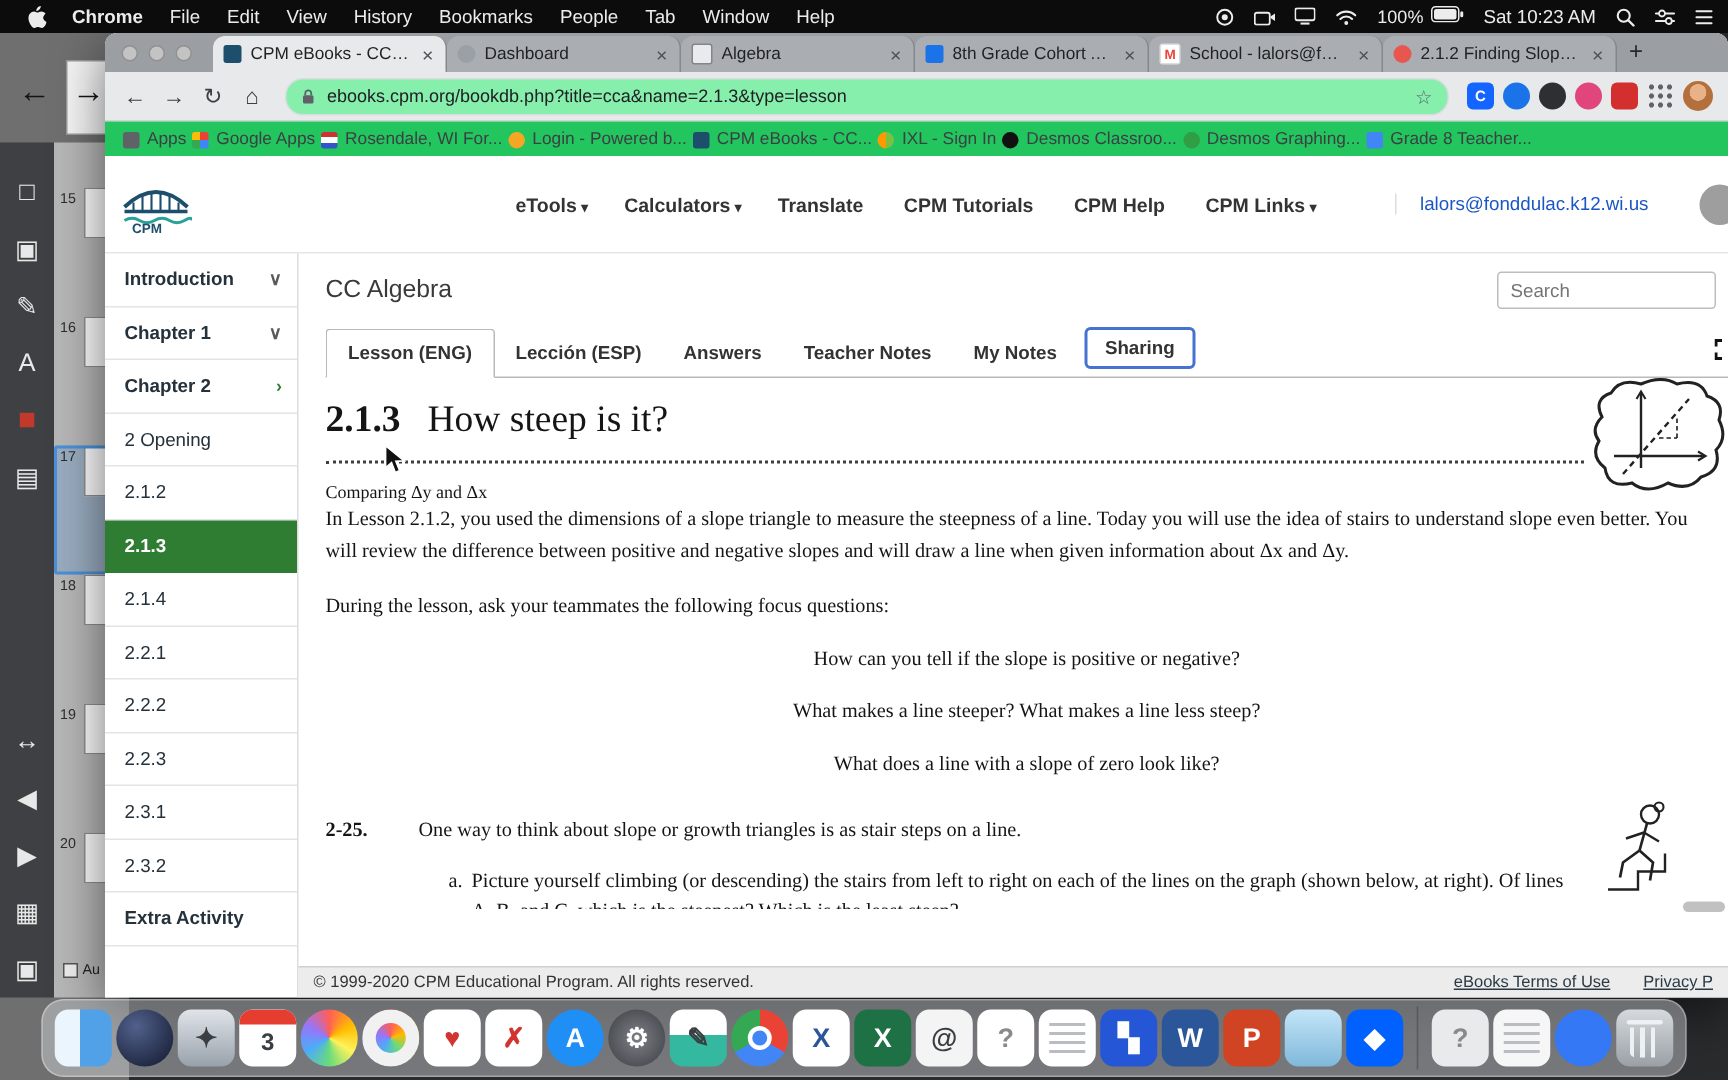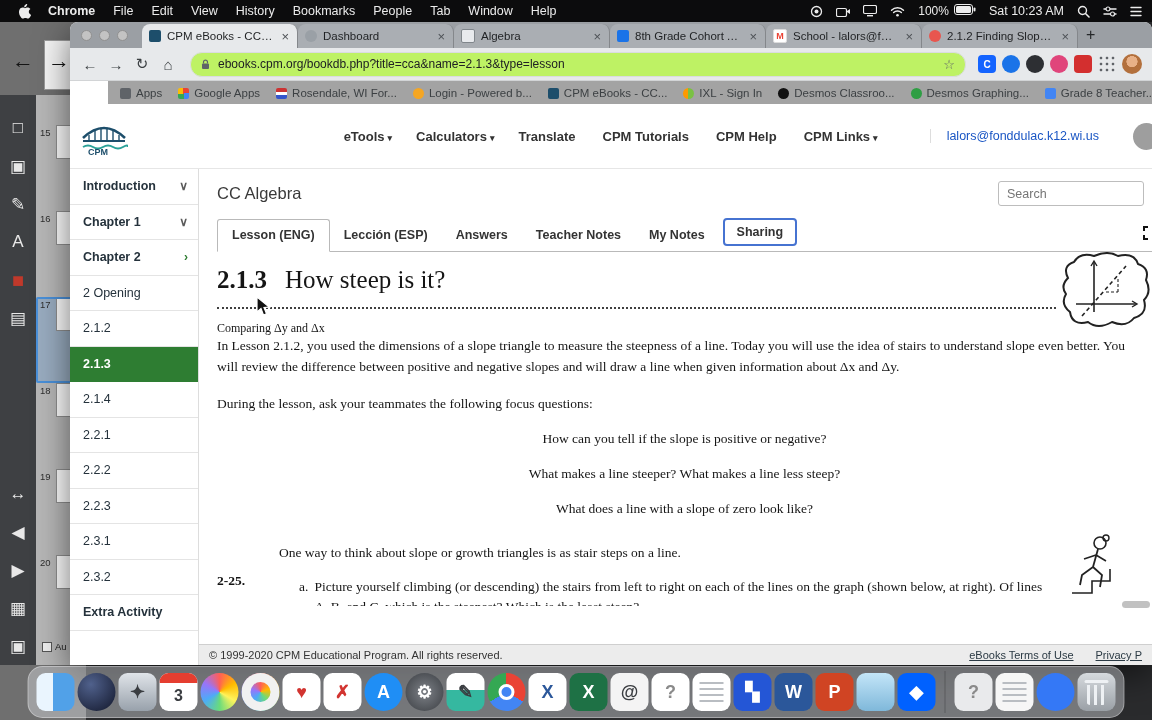--- a/index.html
+++ b/index.html
@@ -45,35 +45,35 @@
        font-size:11.5px;color:#1f2123;background:#aaaeb3;border-right:1px solid #84878b;border-radius:8px 8px 0 0;
        overflow:hidden;white-space:nowrap;flex:0 0 auto;}
   .tab.active{background:#e7e9eb;}
   .fav{width:12px;height:12px;border-radius:2px;flex:0 0 12px;display:flex;align-items:center;justify-content:center;
        font-size:9px;font-weight:bold;color:#ea4335;}
   .tab-title{flex:1;overflow:hidden;text-overflow:ellipsis;}
   .tab-close{color:#4d5156;font-size:13px;padding:0 1px;}
   .newtab{margin:0 0 4px 8px;font-size:16px;color:#26282a;}
   .toolbar{height:32px;background:#e7e9eb;display:flex;align-items:center;padding:0 10px;gap:6px;border-bottom:1px solid #d2d4d6;}
   .navbtn{font-size:15px;color:#3c4043;width:20px;text-align:center;}
-  .omnibox{flex:1;height:23px;background:#bef264;border:1px solid #dadce0;border-radius:12px;display:flex;
+  .omnibox{flex:1;height:23px;background:#86efac;border:1px solid #dadce0;border-radius:12px;display:flex;
            align-items:center;gap:8px;padding:0 10px;font-size:12px;color:#202124;margin:0 6px;}
   .url{flex:1;overflow:hidden;white-space:nowrap;}
   .star{color:#5f6368;font-size:13px;}
   .ext{width:18px;height:18px;border-radius:4px;display:flex;align-items:center;justify-content:center;
        font-size:10px;font-weight:bold;color:#fff;flex:0 0 auto;}
   .ext.clever{background:#1464ff;}
   .ext.bluedot{background:#1a73e8;border-radius:50%;}
   .ext.darkdot{background:#2d2f33;border-radius:50%;}
   .ext.pink{background:#e0457b;border-radius:50%;}
   .ext.shield{background:#d32f2f;}
   .ext.grid{background:radial-gradient(circle 1.6px,#5f6368 1.5px,transparent 1.6px) 0 0/6px 6px #e7e9eb;border-radius:2px;}
   .avatar-sm{width:20px;height:20px;border-radius:50%;background:radial-gradient(circle at 50% 38%,#e8b188 34%,#b3703d 36%);flex:0 0 auto;}
-  .bookmarks{height:24px;background:#a3a3a3;display:flex;align-items:center;gap:16px;padding:0 12px;
-             font-size:11.5px;color:#3c4043;border-bottom:1px solid #d8d8d8;overflow:hidden;margin-left:38px;}
+  .bookmarks{height:24px;background:#22c55e;display:flex;align-items:center;gap:4px;padding:0 12px;
+             font-size:11.5px;color:#3c4043;border-bottom:1px solid #d8d8d8;overflow:hidden;}
   .bm{display:flex;align-items:center;gap:5px;white-space:nowrap;}
   .bm .bfav{width:11px;height:11px;border-radius:2px;flex:0 0 11px;}
 
   
   .page{position:absolute;top:82px;left:0;right:0;bottom:0;background:#fff;display:flex;flex-direction:column;}
   .site-header{height:64px;display:flex;align-items:center;padding:0 6px 0 10px;border-bottom:1px solid #e6e6e6;flex:0 0 64px;}
   .brand{display:flex;align-items:center;gap:8px;}
   .brand-text{font-size:11.5px;font-weight:bold;letter-spacing:1.5px;color:#1d4e6b;}
   .site-nav{margin-left:auto;display:flex;align-items:center;gap:24px;font-size:13px;font-weight:bold;color:#333;}
   .nav-caret{font-size:9px;color:#333;margin-left:3px;}
@@ -102,21 +102,21 @@
   .lesson-scroll::after{content:"";position:absolute;left:0;right:0;bottom:0;height:38px;background:#fff;}
   .lesson-head{display:flex;align-items:baseline;gap:18px;border-bottom:2px dotted #3f3f3f;padding:14px 0 13px;margin-right:96px;}
   .lnum{font-size:25px;font-weight:bold;}
   .ltitle{font-size:25px;}
   .doodle{position:absolute;right:0;top:-4px;width:92px;height:88px;background:#fff;z-index:2;}
   .subtitle{font-size:12px;margin-top:12px;}
   .para{font-size:13.5px;line-height:1.55;padding-right:4px;}
   .prompt{font-size:13.5px;margin-top:18px;}
   .q{text-align:center;font-size:13.5px;margin-top:19px;}
   .problem{display:flex;margin-top:26px;font-size:13.5px;position:relative;padding-right:100px;line-height:1.5;}
-  .pnum{font-weight:bold;flex:0 0 62px;margin-top:28px;}
+  .pnum{font-weight:bold;flex:0 0 62px;}
   .item-a{display:flex;gap:6px;margin-top:14px;padding-left:20px;}
   .climber{position:absolute;right:26px;top:-12px;}
   .scrollbit{position:absolute;right:2px;bottom:36px;width:28px;height:7px;background:#c1c1c1;border-radius:4px;z-index:3;}
   .site-footer{height:20px;flex:0 0 20px;background:#ececec;border-top:1px solid #cfcfcf;display:flex;align-items:center;
                font-size:11px;color:#333;padding:0 10px;}
   .flinks{margin-left:auto;display:flex;gap:22px;}
   .flink{text-decoration:underline;color:#2b3a44;white-space:nowrap;}
 
   
   .dock{position:absolute;left:50%;transform:translateX(-50%);bottom:2px;height:50px;z-index:40;

